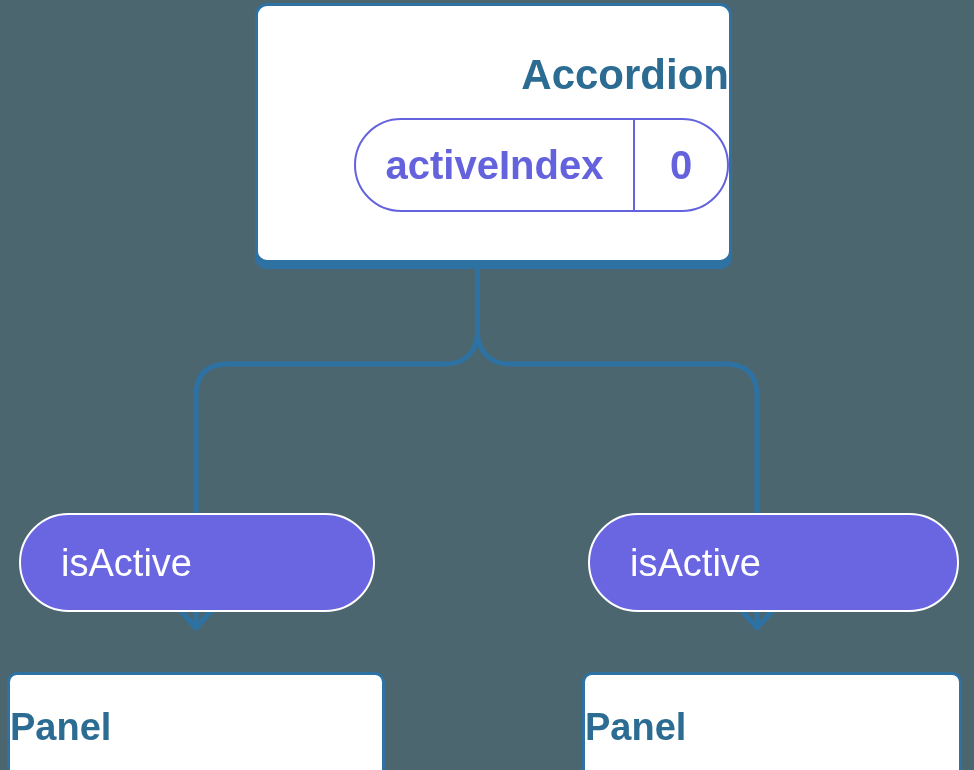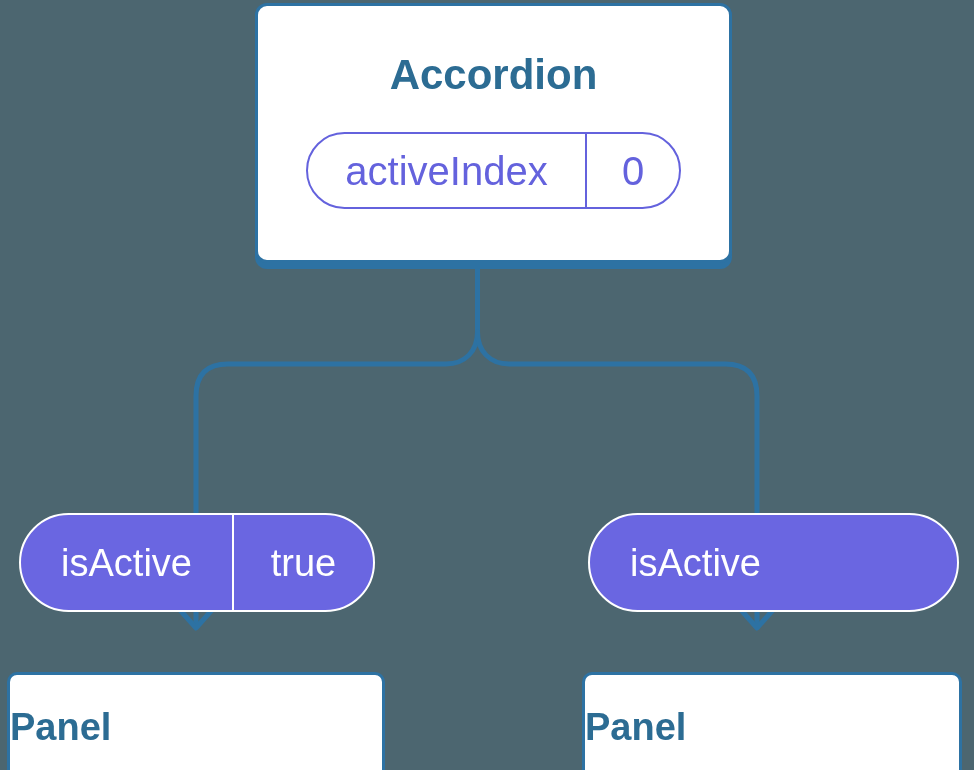--- a/index.html
+++ b/index.html
@@ -34,36 +34,36 @@
 
   .node { position: absolute; z-index: 2; }
 
   
   .root-card {
     left: 255px; top: 3px; width: 477px; height: 260px;
     background: var(--card-white);
     border: 3px solid var(--connector-blue);
     border-radius: 12px;
     box-shadow: 0 6px 0 var(--connector-blue);
-    display: flex; flex-direction: column; align-items: center;
+    display: flex; flex-direction: column; align-items: flex-end;
     padding-top: 48px;
   }
   .component-title {
     font-size: 42px; font-weight: 600; line-height: 1;
     color: var(--component-text);
     letter-spacing: 0px;
   }
   
   .state-pill {
-    margin-top: 36px;
-    width: 375px; height: 77px;
+    margin-top: 22px;
+    width: 375px; height: 94px;
     border: 2.5px solid var(--pill-outline);
     border-radius: 60px;
     background: var(--card-white);
-    display: flex; align-items: stretch; overflow: hidden;
+    display: flex; align-items: stretch; overflow: hidden; font-weight: bold;
   }
   .state-pill .cell {
     display: flex; align-items: center; justify-content: center;
     font-size: 40px; color: var(--pill-outline); line-height: 1;
   }
   .state-pill .cell.key { width: 277px; }
   .state-pill .cell.val { flex: 1; border-left: 2.5px solid var(--pill-outline); }
 
   
   .prop-pill {
@@ -113,21 +113,20 @@
   <div class="node root-card">
     <div class="component-title">Accordion</div>
     <div class="state-pill">
       <div class="cell key">activeIndex</div>
       <div class="cell val">0</div>
     </div>
   </div>
 
   <div class="node prop-pill left">
     <div class="cell key">isActive</div>
-    <div class="cell val">true</div>
   </div>
 
   <div class="node prop-pill right">
     <div class="cell key">isActive</div>
   </div>
 
   <div class="node panel-card left">
     <div class="panel-title">Panel</div>
   </div>
 

